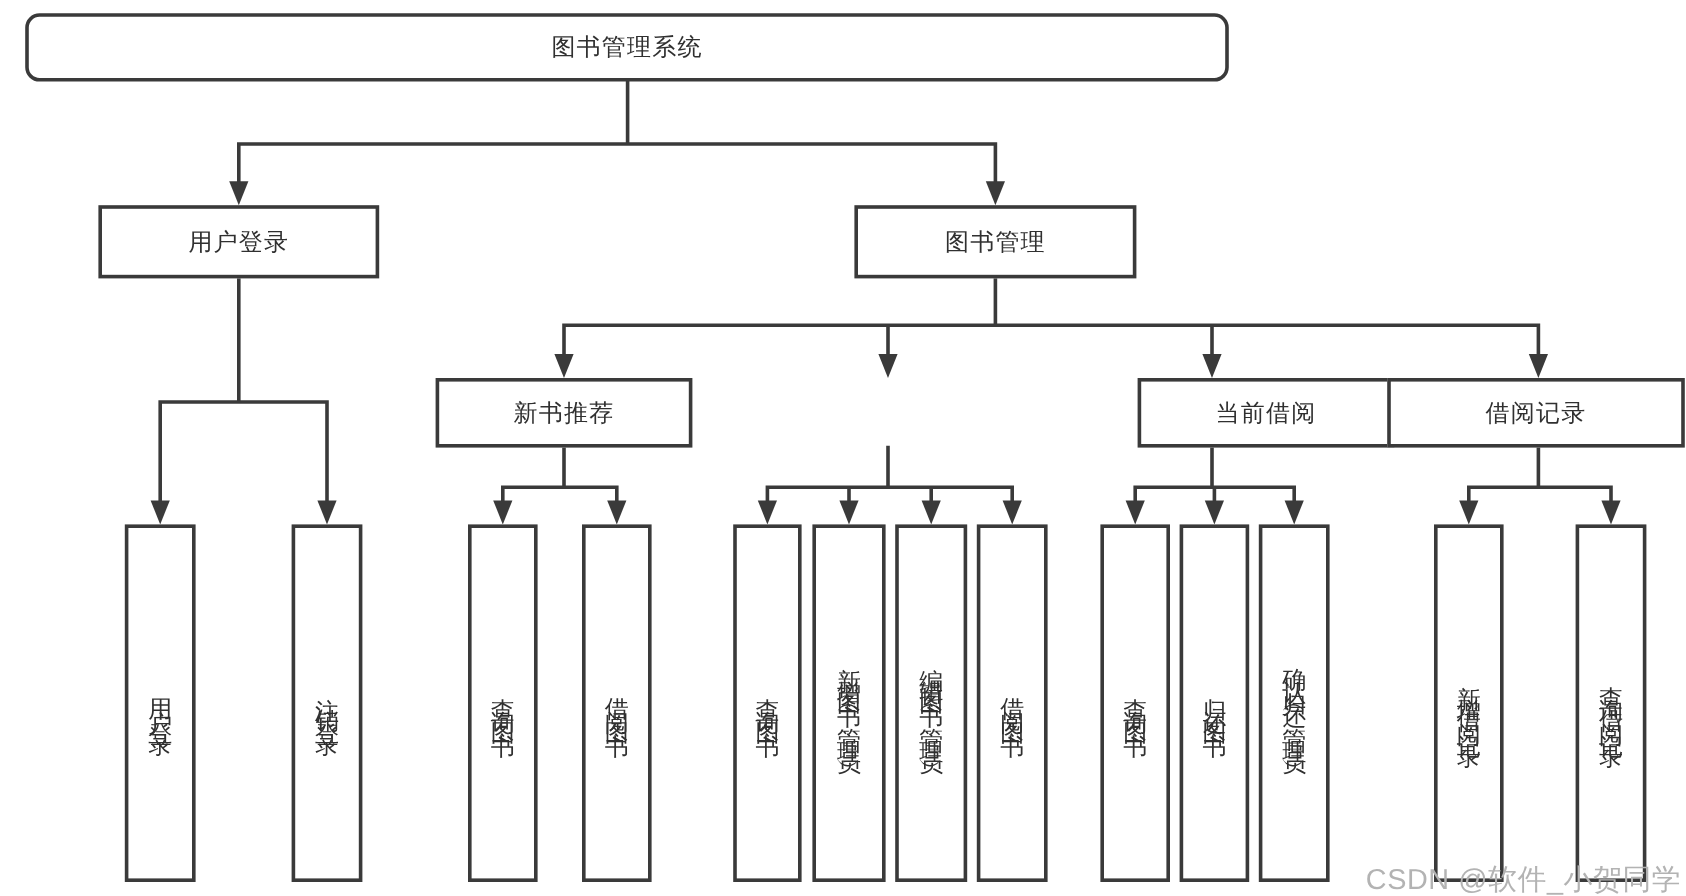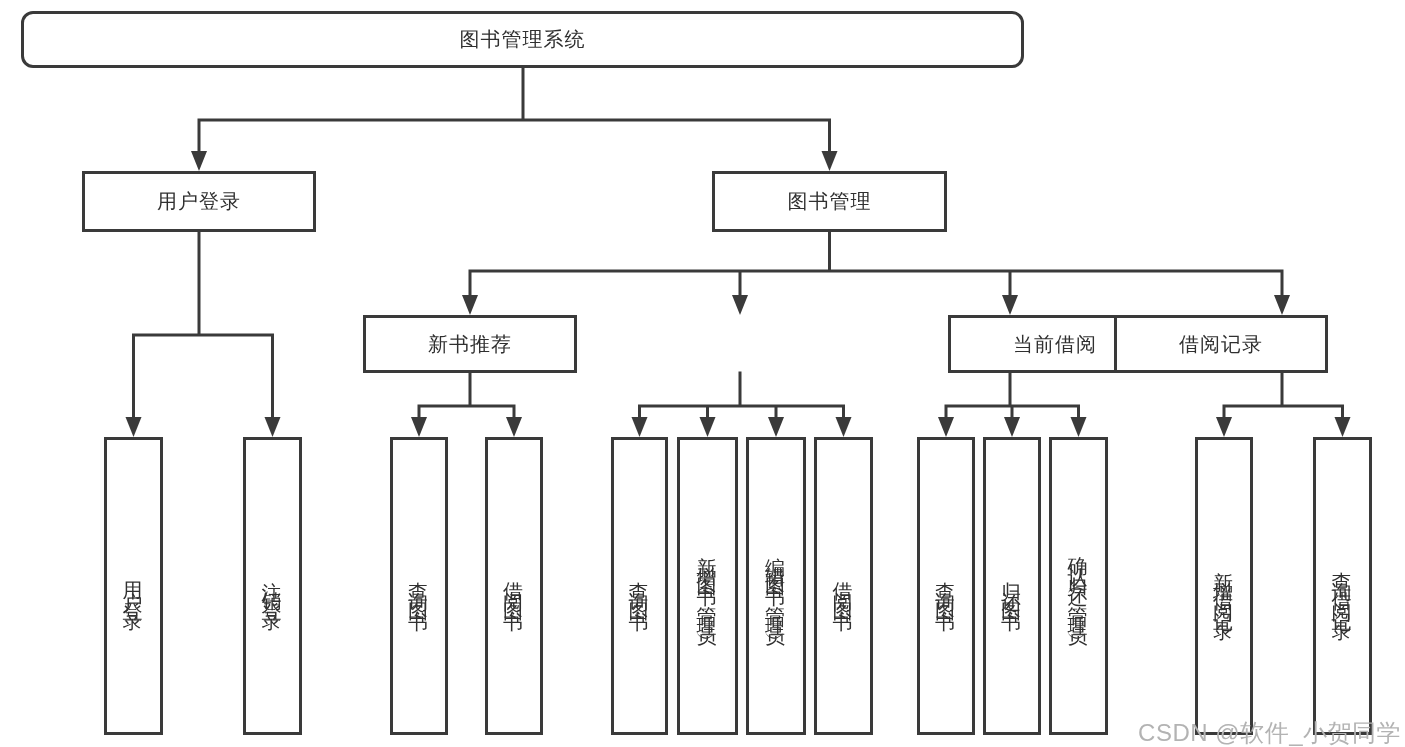--- a/index.html
+++ b/index.html
@@ -112,21 +112,21 @@
   <div class="node" style="left:712px; top:171px; width:235px; height:61px;">
     <span>图书管理</span>
   </div>
 
   <div class="node" style="left:363px; top:315px; width:214px; height:58px;">
     <span>新书推荐</span>
   </div>
   <div class="node" style="left:903px; top:315px; width:214px; height:58px;margin-left:45px;">
     <span>当前借阅</span>
   </div>
-  <div class="node" style="left:1114px; top:315px; width:214px; height:58px;">
+  <div class="node" style="left:1156px; top:315px; width:248px; height:58px;">
     <span>借阅记录</span>
   </div>
 
   <div class="node vnode" style="left:104px; top:437px; width:59px; height:298px;">
     <span>用户登录</span>
   </div>
   <div class="node vnode" style="left:243px; top:437px; width:59px; height:298px;">
     <span>注销登录</span>
   </div>
 

